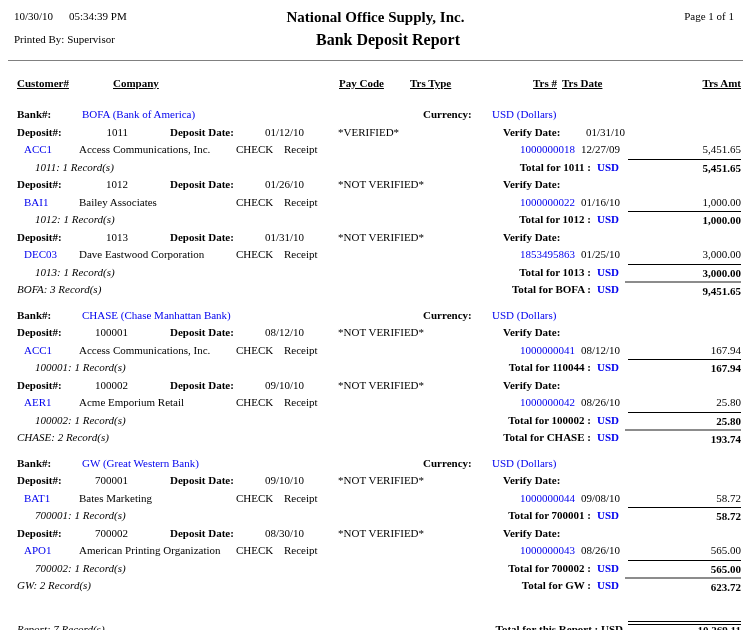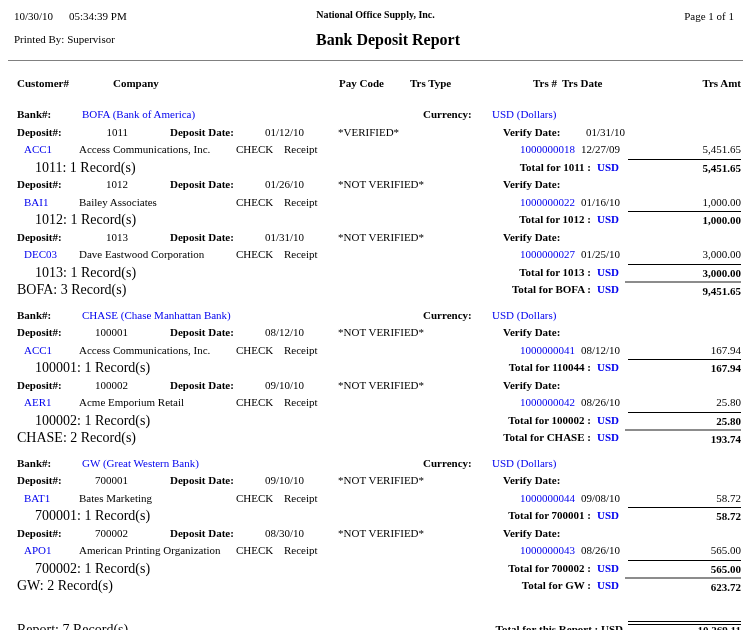--- a/index.html
+++ b/index.html
@@ -8,35 +8,35 @@
     font-family: "Liberation Serif", "DejaVu Serif", serif;
     font-size: 11px; color: #000;
   }
   .report { position: relative; width: 751px; height: 630px; background: #fff; }
 
   
   .page-header { position: relative; height: 60px; }
   .page-header span { position: absolute; white-space: nowrap; }
   .h-date   { left: 14px;  top: 10px; }
   .h-time   { left: 69px;  top: 10px; }
-  .h-company{ left: 0; right: 0; top: 9px; text-align: center; font-weight: bold; font-size: 10px; }
+  .h-company{ left: 0; right: 0; top: 9px; text-align: center; font-weight: bold; font-size: 15px; }
   .h-page   { right: 17px; top: 10px; }
   .h-printed{ left: 14px;  top: 33px; }
   .h-title  { left: 0; right: 0; top: 31px; text-align: center; font-weight: bold; font-size: 16px; margin-left: 25px; }
   .top-rule { height: 0; border-top: 1px solid #808080; margin: 0 8px; }
 
   
   .row { position: relative; height: 17.5px; line-height: 17.5px; }
   .row > span { position: absolute; top: 0; white-space: nowrap; line-height: 17.5px; }
-  .i { font-size: 14px; }
+  .i { font-style: italic; font-size: 11px; }
   .blue { color: #0000ee; }
 
   
   .colheads { margin-top: 14px; height: 17px; }
-  .colheads > span { font-weight: bold; }
+  .colheads > span { font-weight: bold; text-decoration: underline; }
   .ch-customer { left: 17px; }
   .ch-company  { left: 113px; }
   .ch-paycode  { left: 339px; }
   .ch-trstype  { left: 410px; }
   .ch-trsnum   { left: 505px; width: 52px; text-align: right; }
   .ch-trsdate  { left: 562px; }
   .ch-trsamt   { left: 626px; right: 10px; text-align: right; }
 
   .content { margin-top: 14px; }
 
@@ -174,21 +174,21 @@
         <span class="depdate-val">01/31/10</span>
         <span class="dep-status">*NOT VERIFIED*</span>
         <span class="verify-lbl">Verify Date:</span>
         <span class="verify-val"></span>
       </div>
       <div class="row">
         <span class="t-cust blue">DEC03</span>
         <span class="t-comp">Dave Eastwood Corporation</span>
         <span class="t-pay">CHECK</span>
         <span class="t-type">Receipt</span>
-        <span class="t-num blue">1000000027</span>
+        <span class="t-num blue">1853495863</span>
         <span class="t-date">01/25/10</span>
         <span class="t-amt">3,000.00</span>
       </div>
       <div class="row">
         <span class="rc-dep i">1013: 1 Record(s)</span>
         <span class="tot-lbl">Total for 1013 :</span>
         <span class="tot-usd blue">USD</span>
         <span class="tot-amt">3,000.00</span>
       </div>
 

